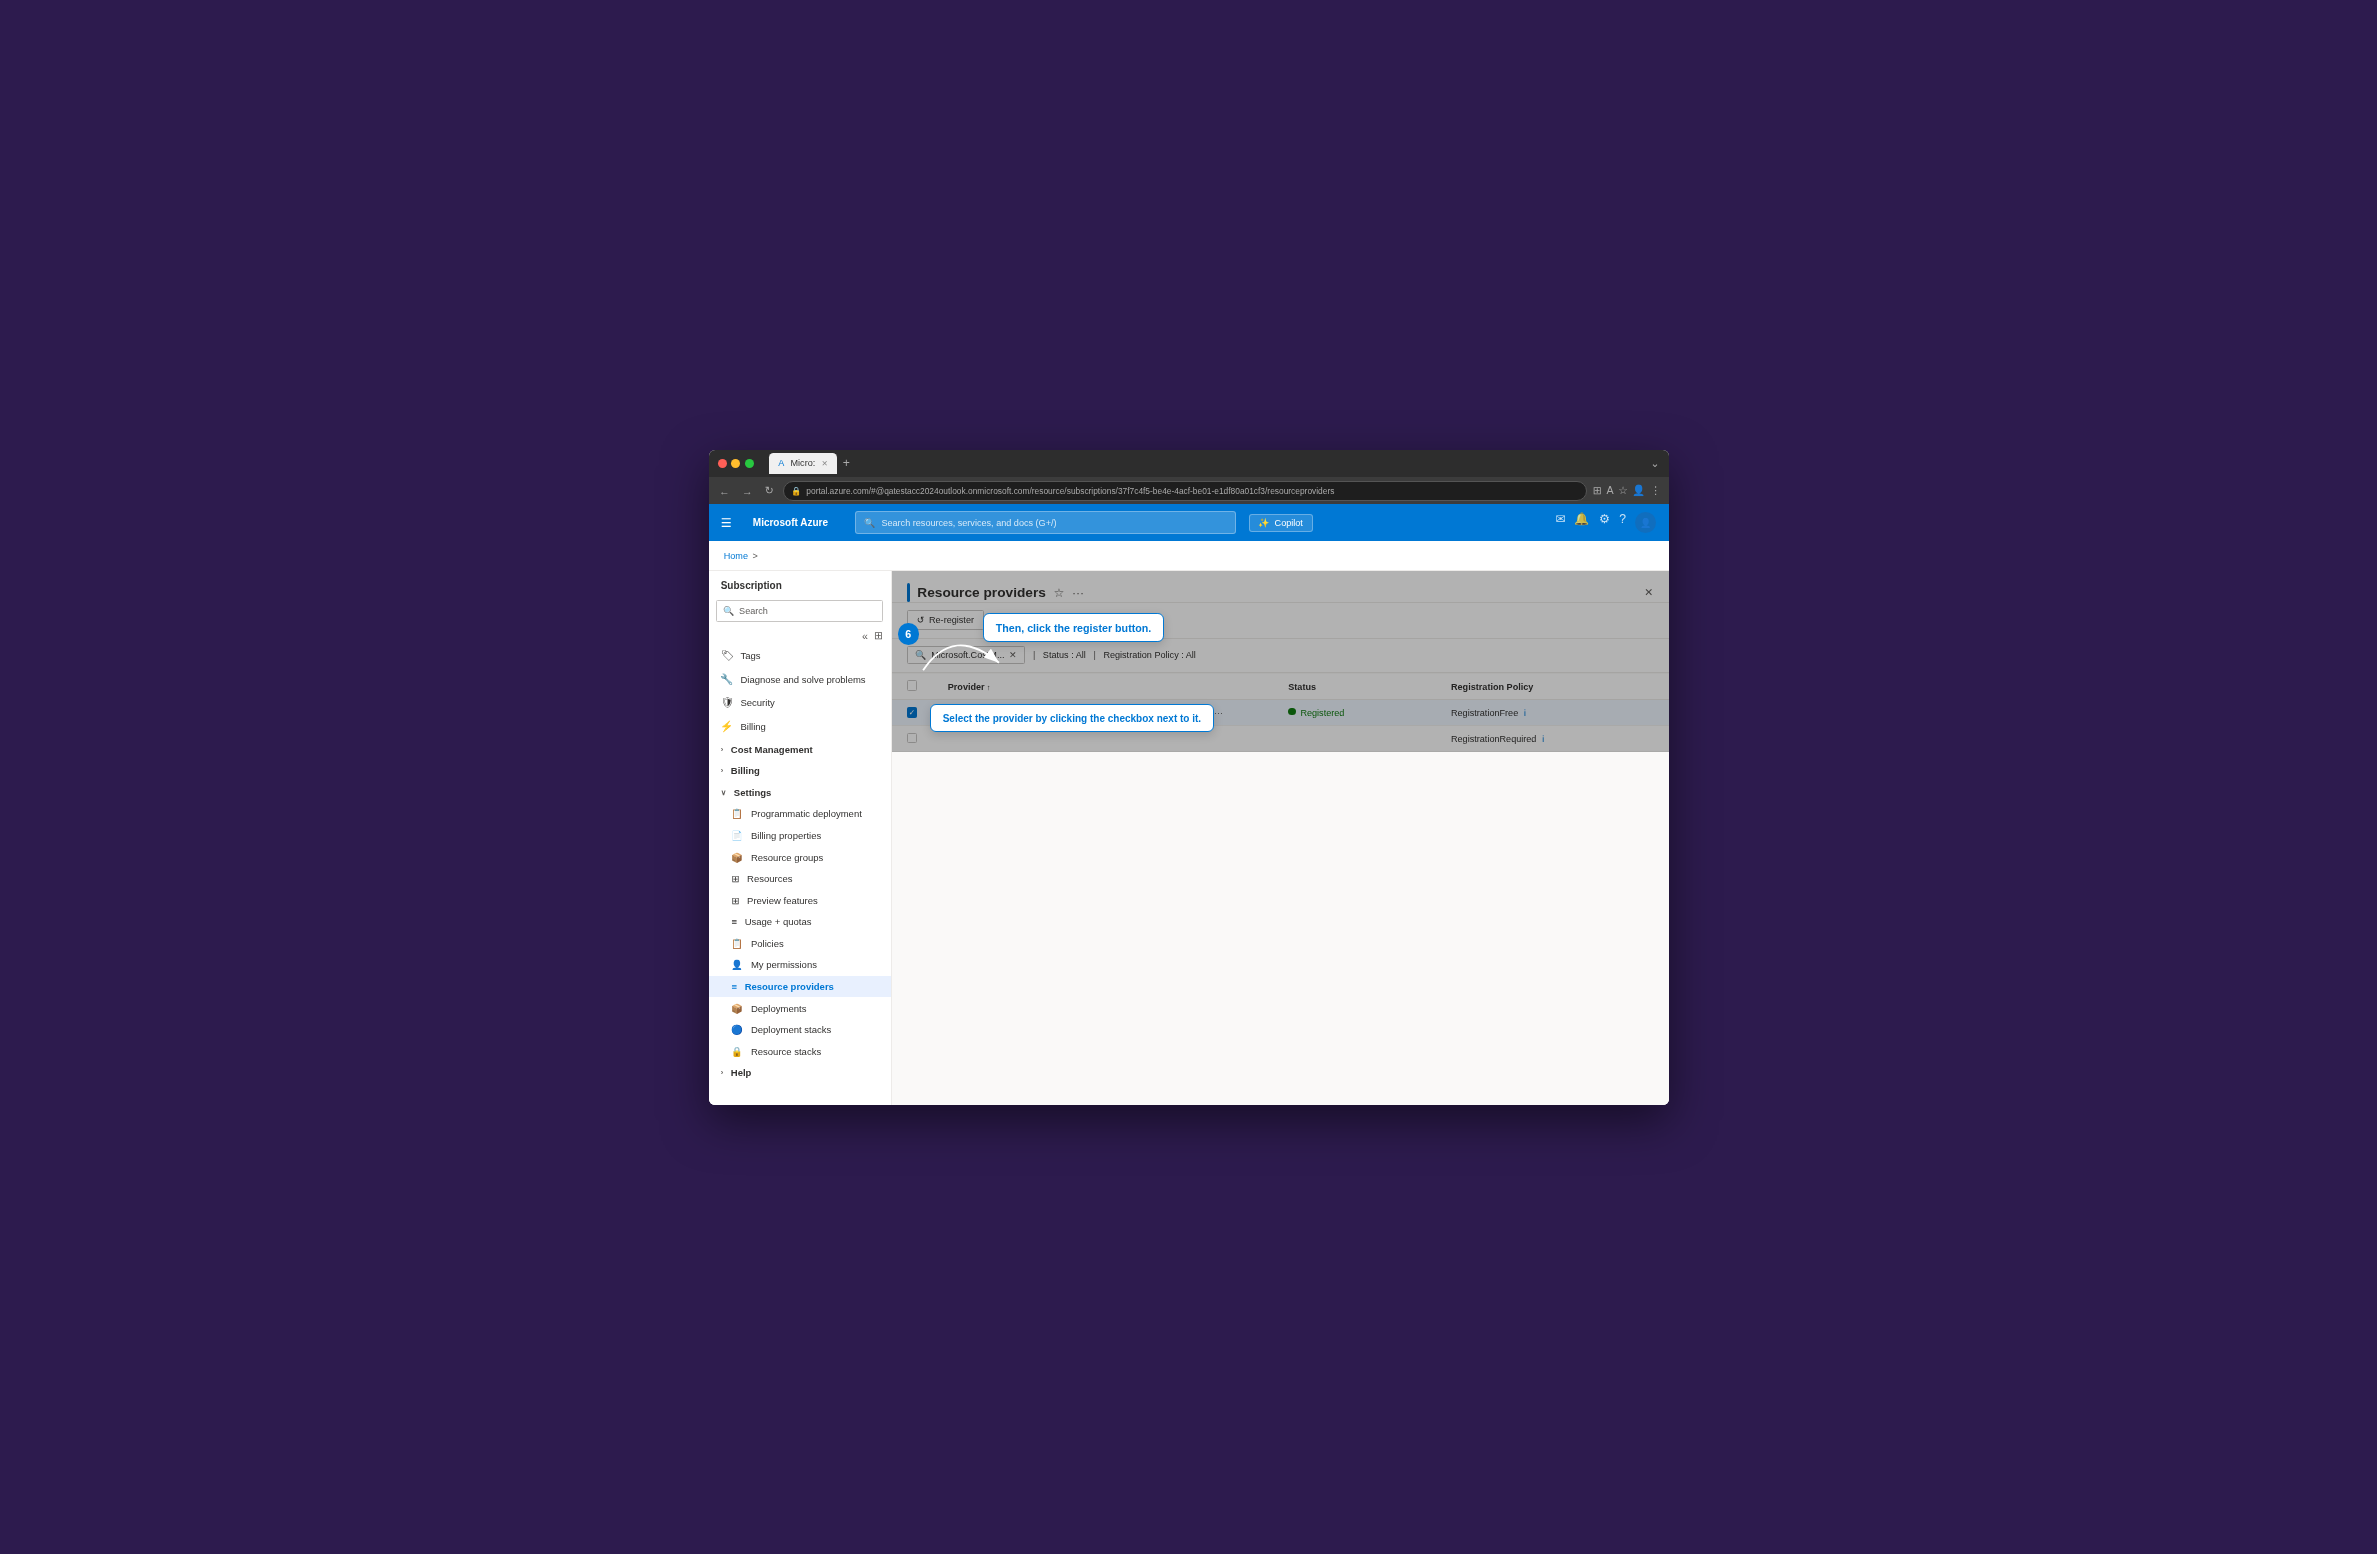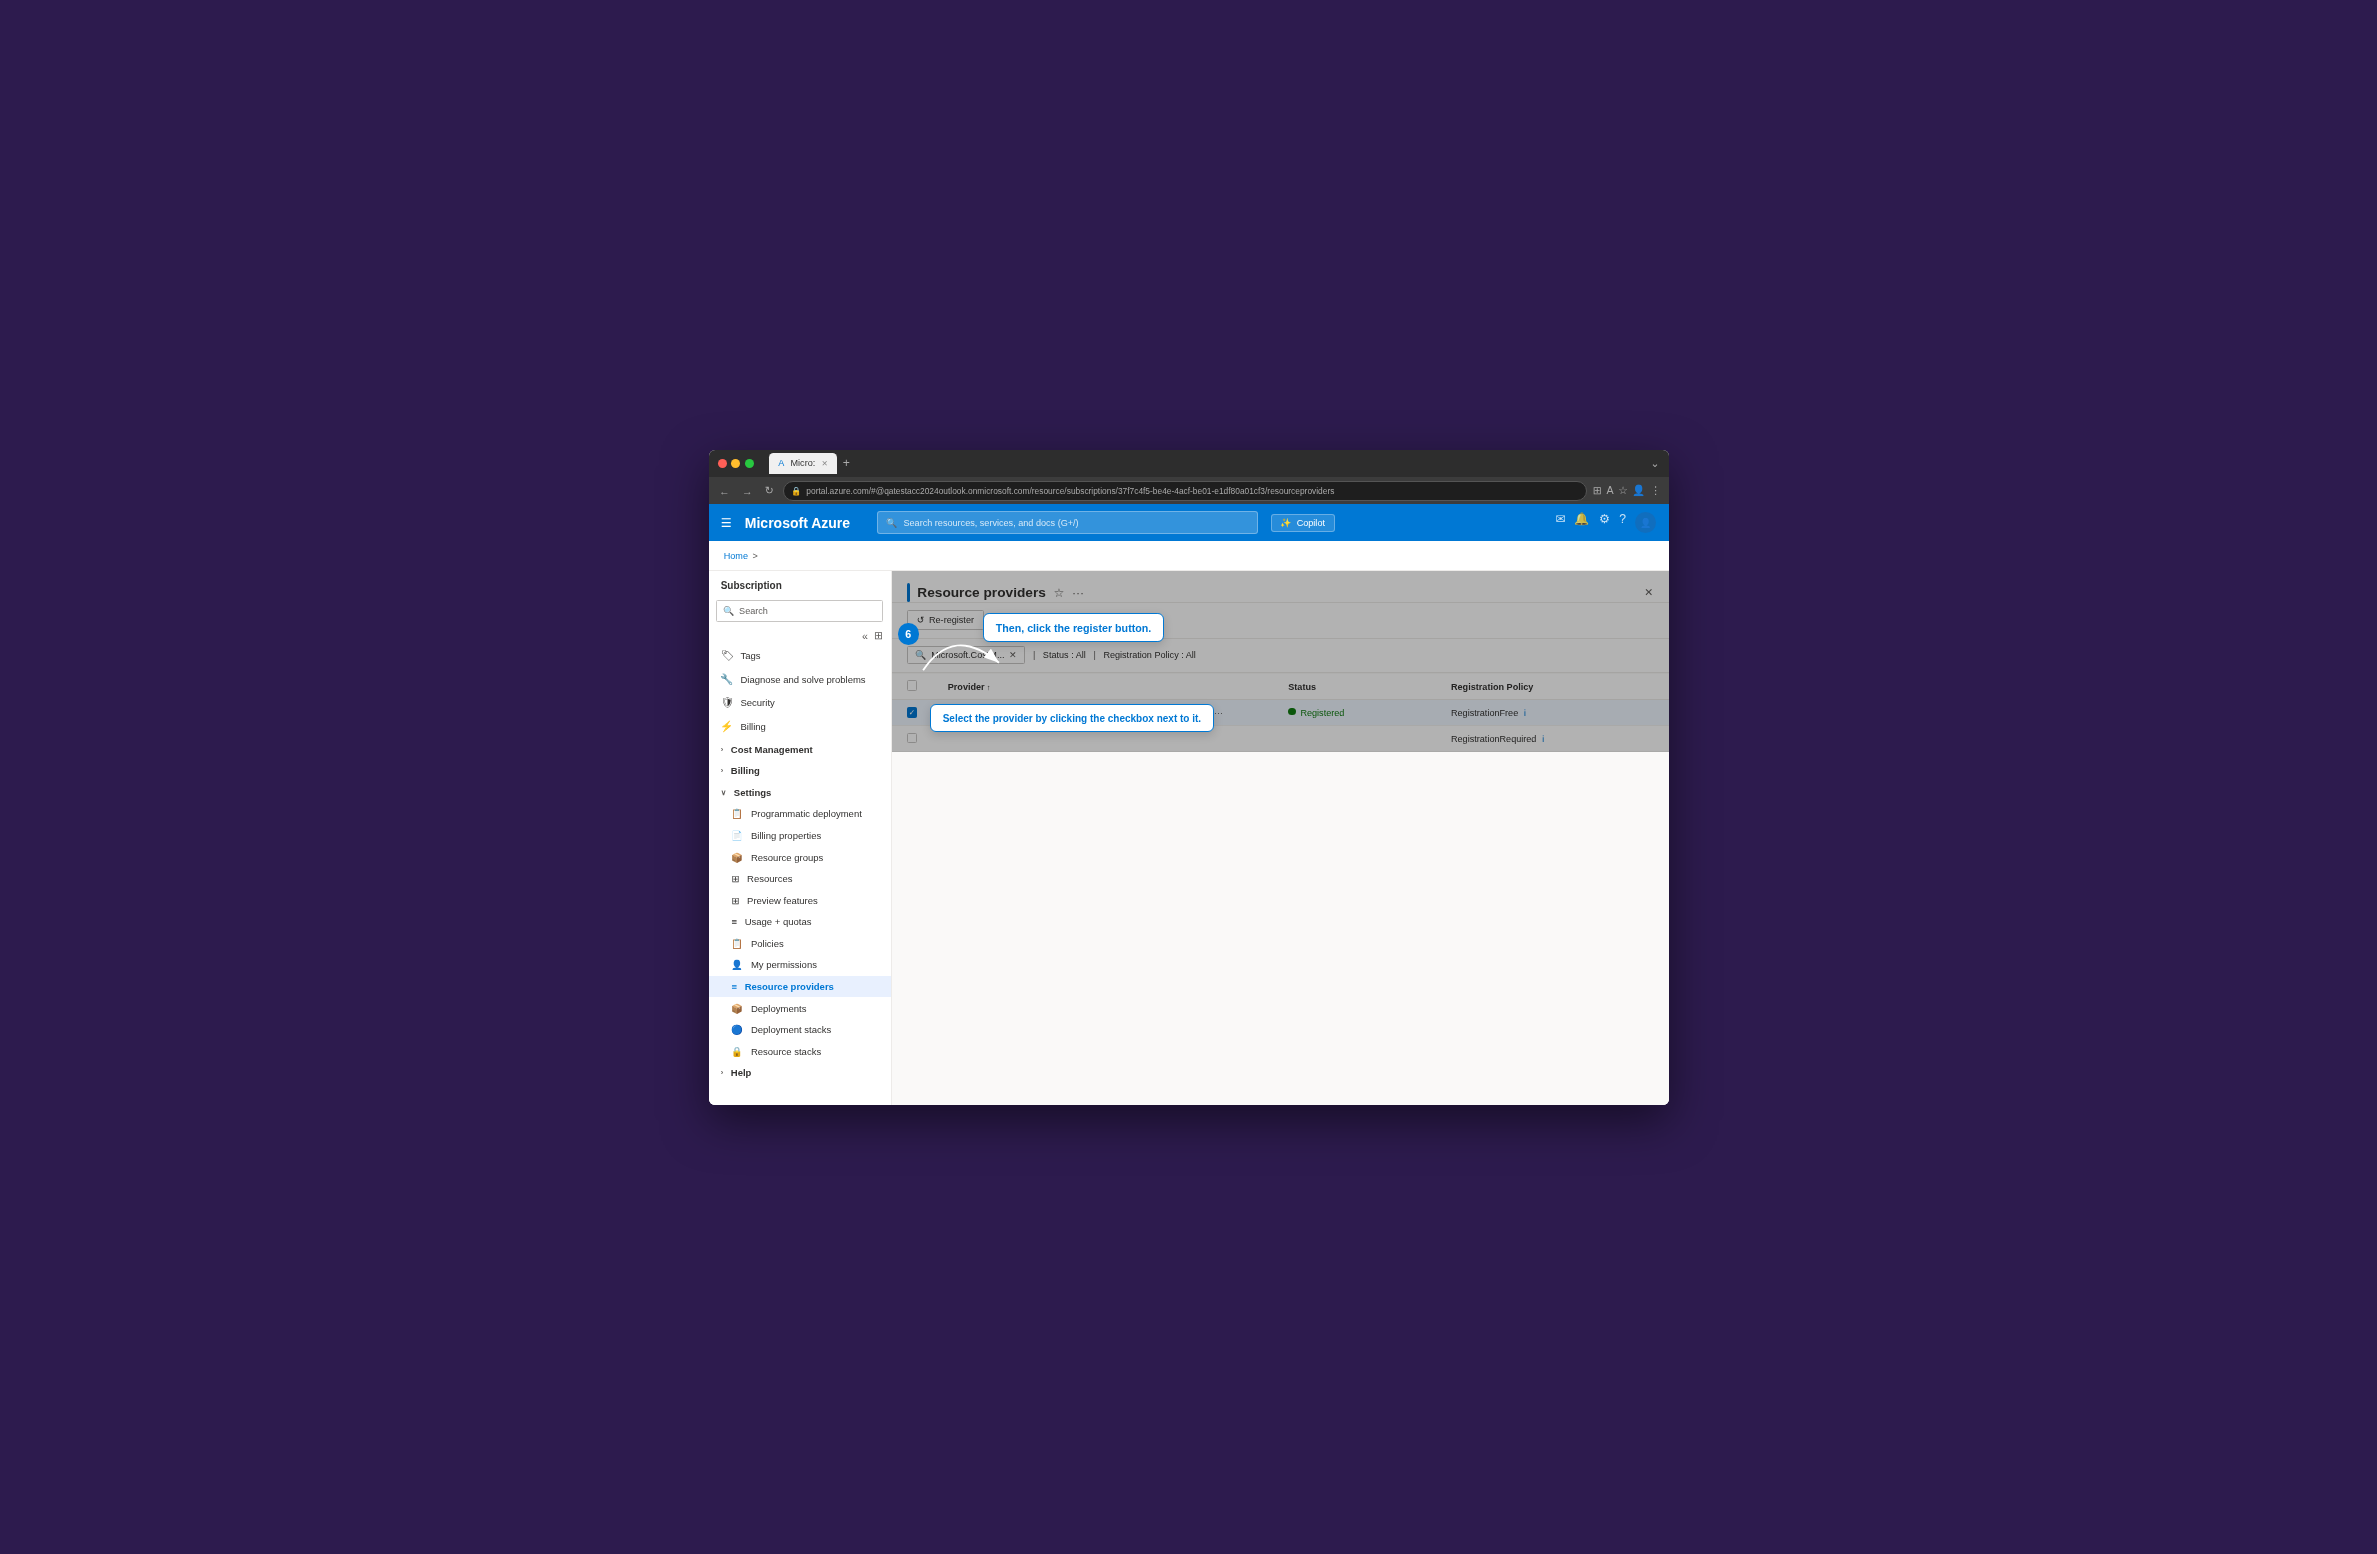--- a/index.html
+++ b/index.html
@@ -96,21 +96,21 @@
     
     .azure-topnav {
       background: #0078d4;
       height: 37px;
       display: flex;
       align-items: center;
       padding: 0 12.2px;
       gap: 12.2px;
     }
     .hamburger { color: white; font-size: 12.2px; cursor: pointer; }
-    .azure-logo { color: white; font-size: 14px; font-weight: 600; margin-left: 1px; }
+    .azure-logo { color: white; font-size: 10px; font-weight: 600; margin-left: 9px; }
     .azure-search {
       flex: 1;
       max-width: 381px;
       margin-left: 15.2px;
       background: rgba(255,255,255,0.2);
       border: 0.8px solid rgba(255,255,255,0.3);
       border-radius: 3px;
       height: 23px;
       display: flex;
       align-items: center;

